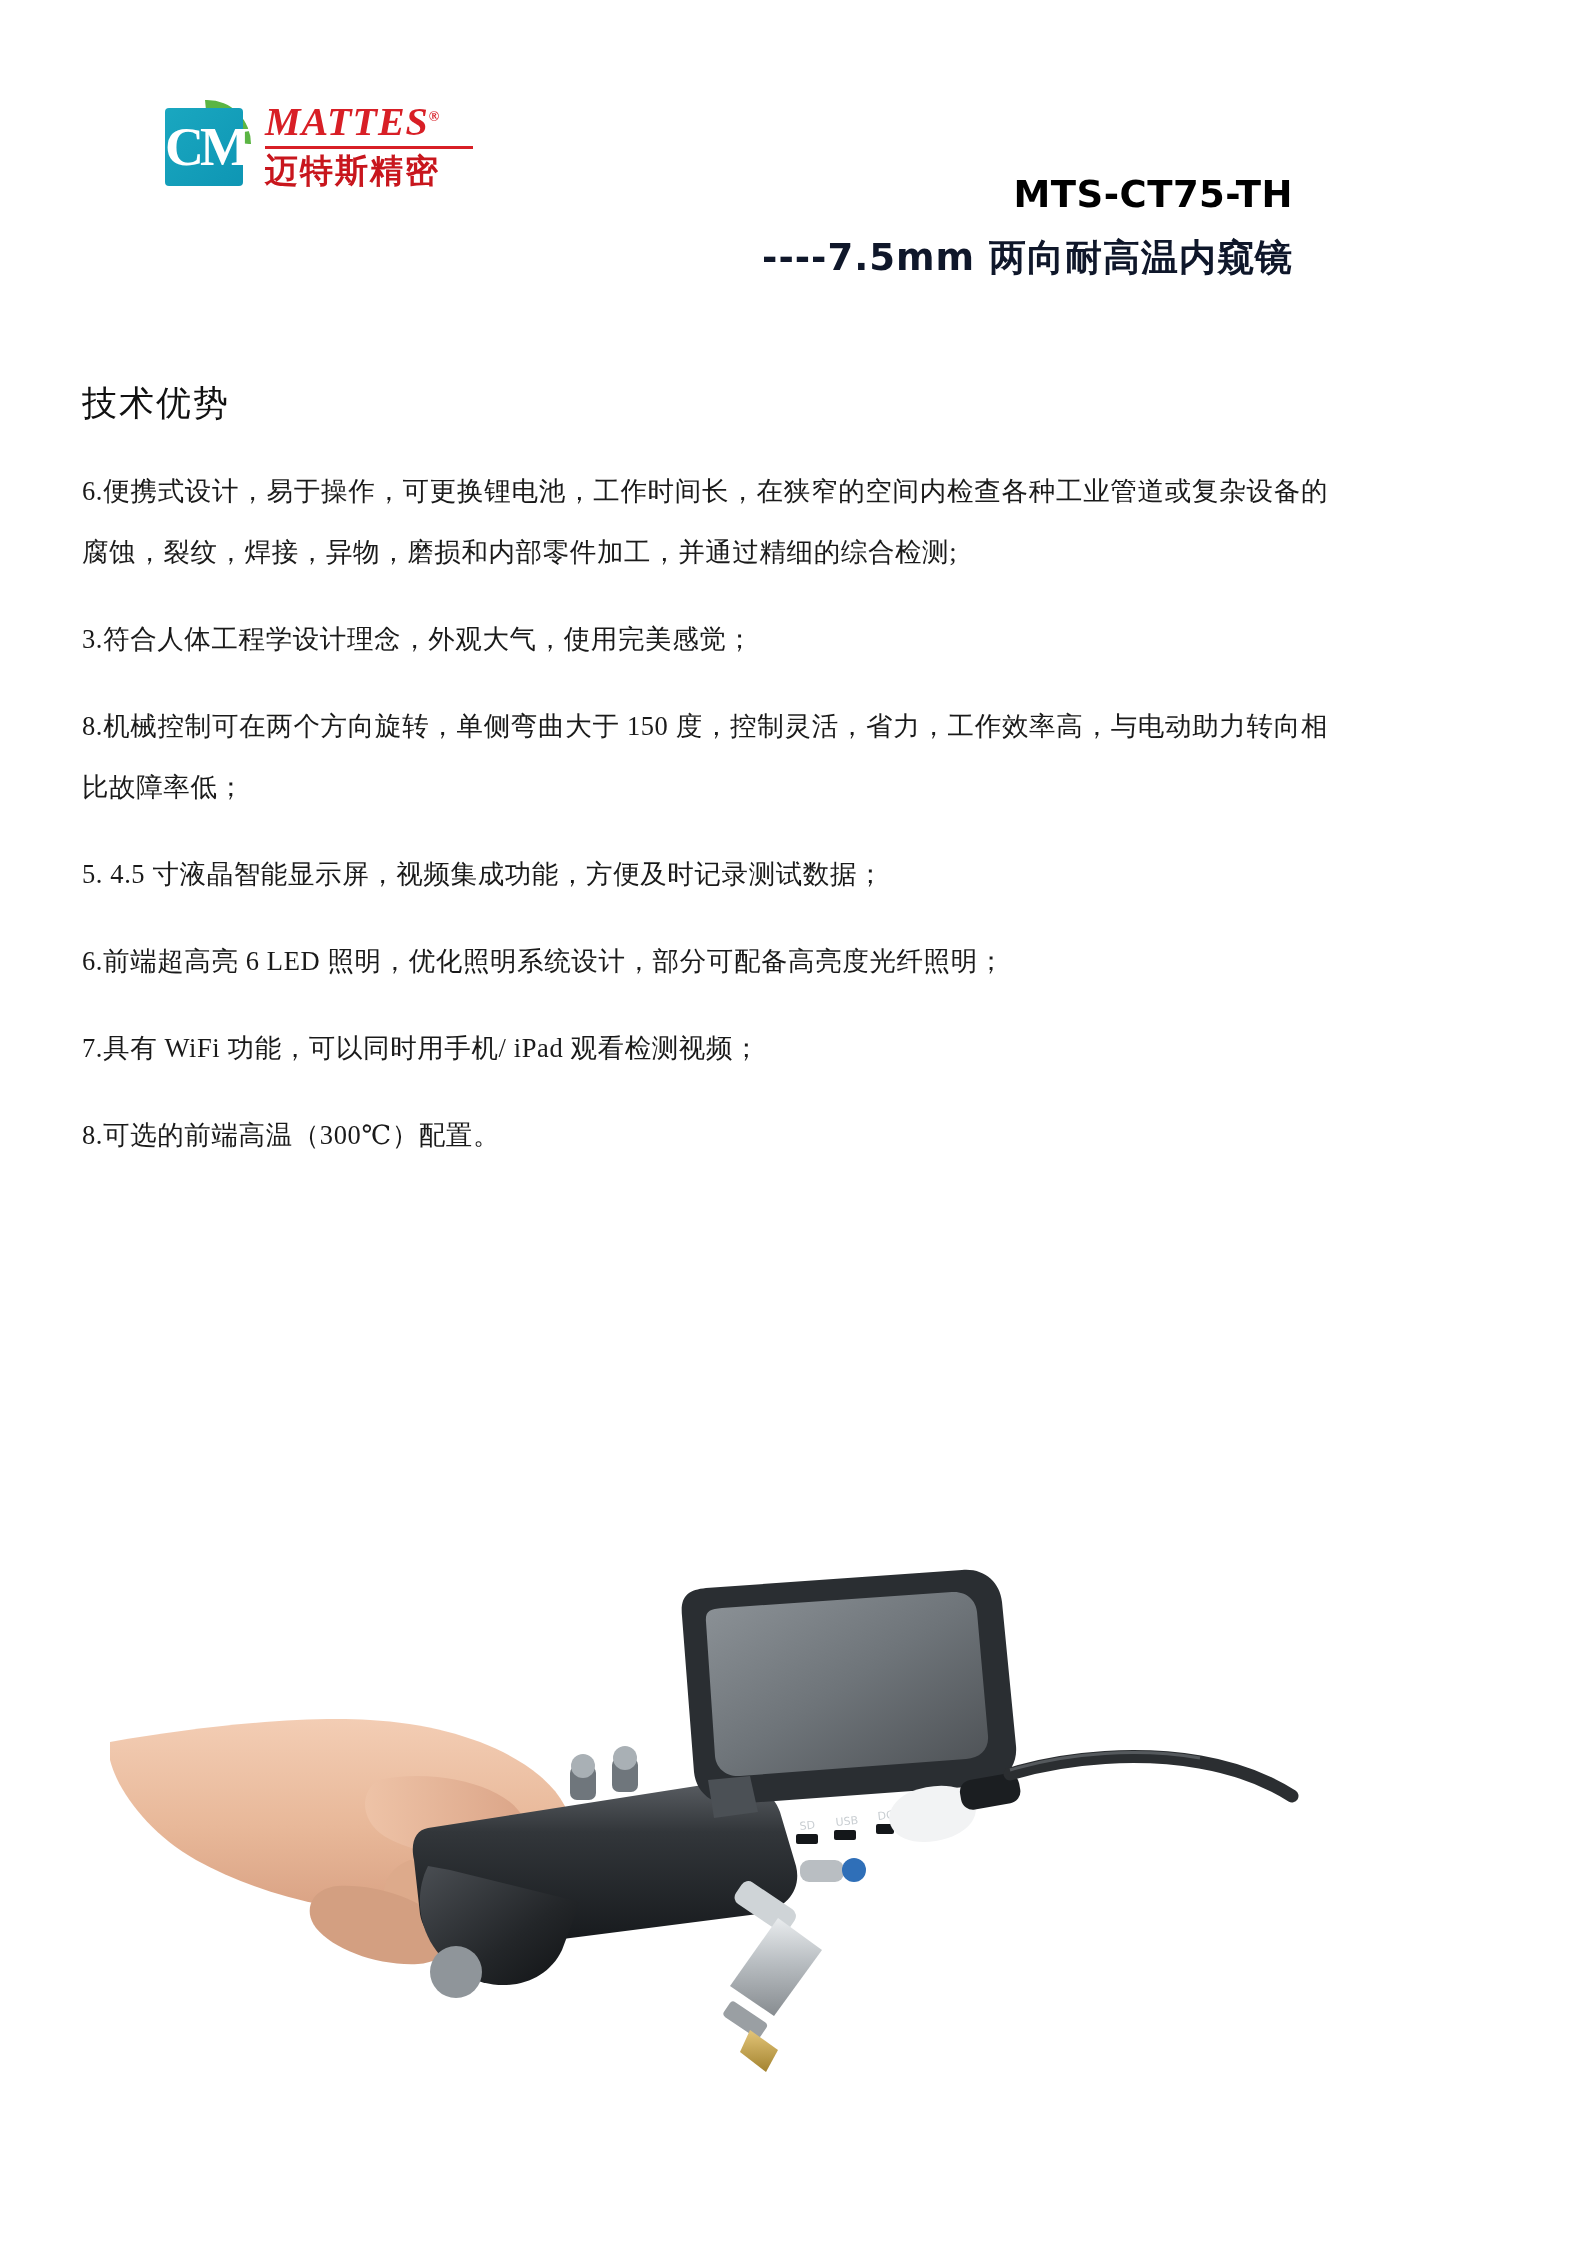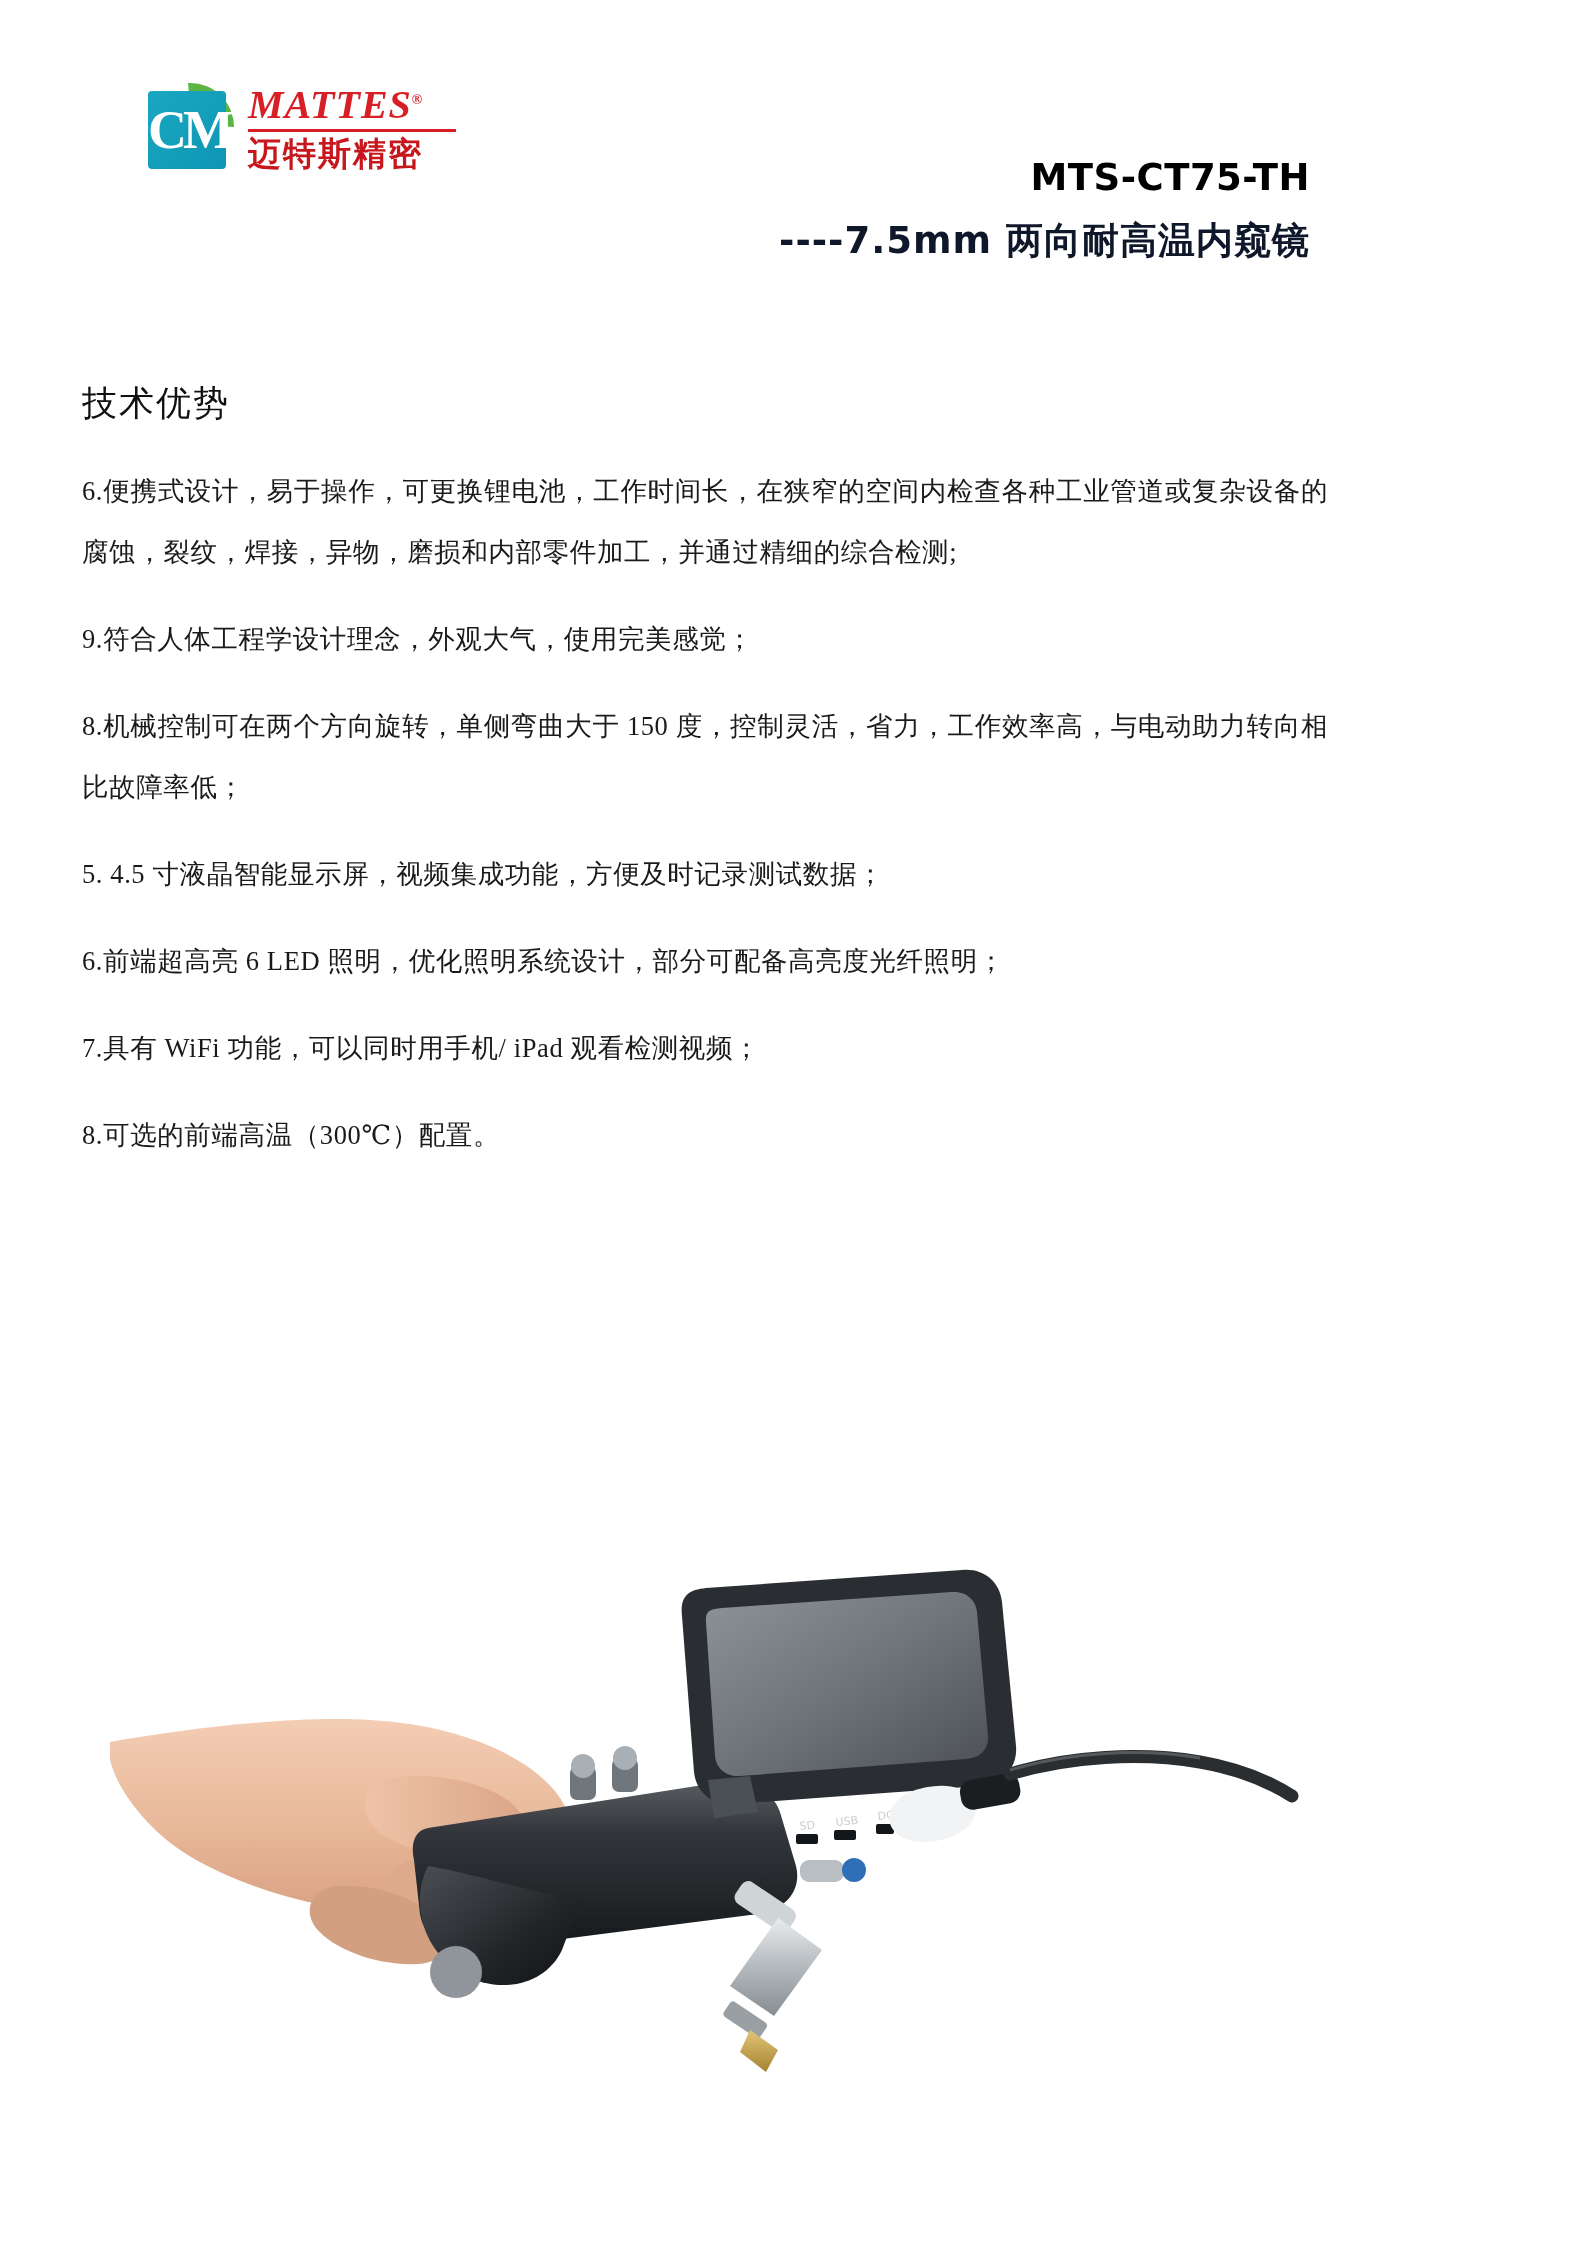--- a/index.html
+++ b/index.html
@@ -12,21 +12,21 @@
     height: 2245px;
     font-family: "Liberation Serif", "DejaVu Serif", serif;
     color: #1a1a1a;
     position: relative;
     overflow: hidden;
   }
   .page {
     position: relative;
     width: 1420px;
     height: 2245px;
-    padding: 0;
+    padding: 17px;
     box-sizing: border-box;
   }
 
   
   .header {
     position: relative;
     height: 230px;
   }
   .logo-block {
     position: absolute;
@@ -191,21 +191,21 @@
     <div class="title-block">
       <div class="doc-title">MTS-CT75-TH</div>
       <div class="doc-subtitle">----7.5mm 两向耐高温内窥镜</div>
     </div>
   </div>
 
   <div class="content">
     <div class="section-heading">技术优势</div>
 
     <p class="para">6.便携式设计，易于操作，可更换锂电池，工作时间长，在狭窄的空间内检查各种工业管道或复杂设备的腐蚀，裂纹，焊接，异物，磨损和内部零件加工，并通过精细的综合检测;</p>
-    <p class="para">9.符合人体工程学设计理念，外观大气，使用完美感觉；</p>
+    <p class="para">3.符合人体工程学设计理念，外观大气，使用完美感觉；</p>
     <p class="para">8.机械控制可在两个方向旋转，单侧弯曲大于 150 度，控制灵活，省力，工作效率高，与电动助力转向相比故障率低；</p>
     <p class="para">5. 4.5 寸液晶智能显示屏，视频集成功能，方便及时记录测试数据；</p>
     <p class="para">6.前端超高亮 6 LED 照明，优化照明系统设计，部分可配备高亮度光纤照明；</p>
     <p class="para">7.具有 WiFi 功能，可以同时用手机/ iPad 观看检测视频；</p>
     <p class="para">8.可选的前端高温（300℃）配置。</p>
   </div>
 
   <div class="figure">
     <svg width="1200" height="560" viewBox="0 0 1200 560">
       <defs>

